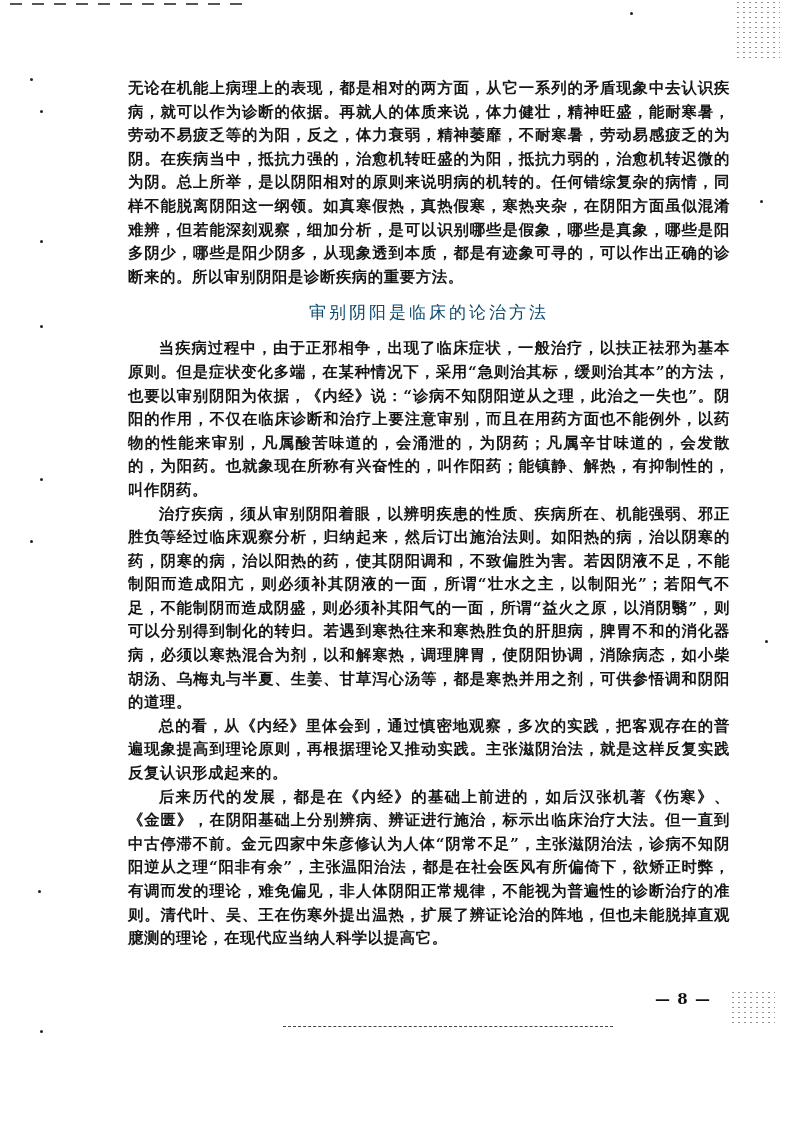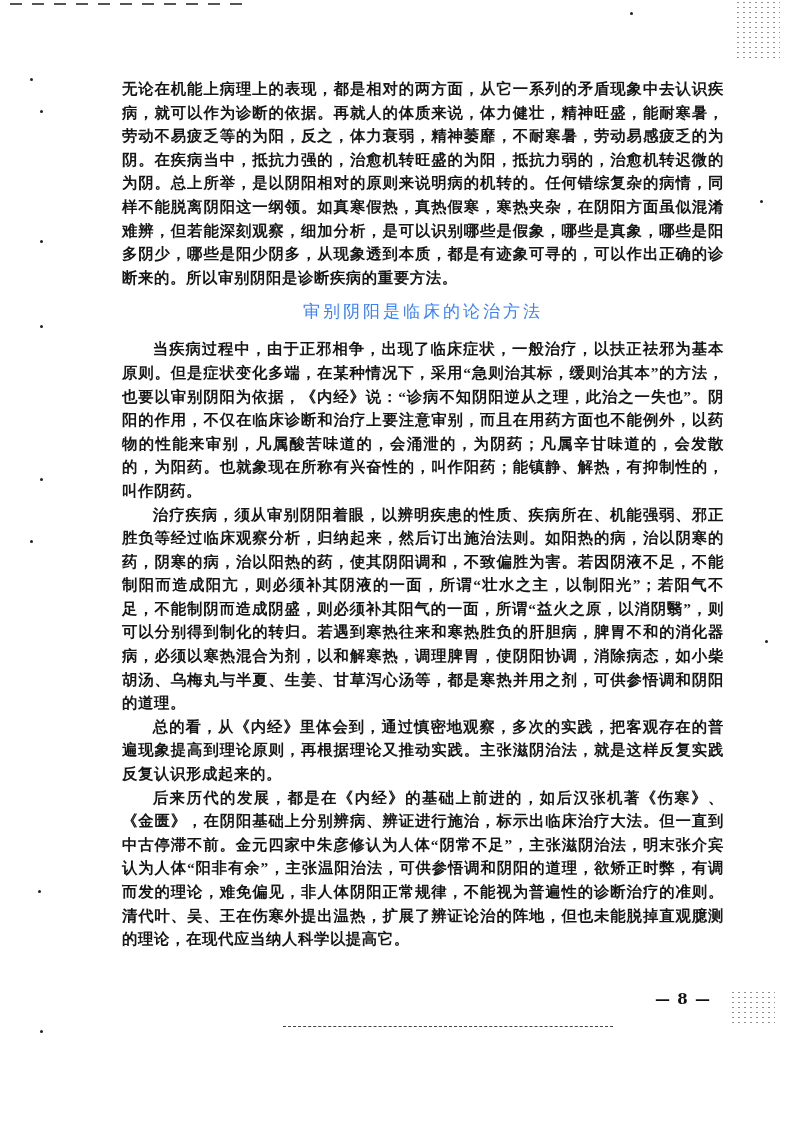--- a/index.html
+++ b/index.html
@@ -20,44 +20,43 @@
       gap: 10px;
     }
     .scan-dashes span {
       display: block;
       width: 12px;
       height: 2px;
       background: #555;
     }
     .page {
       position: absolute;
-      left: 122px;
+      left: 128px;
       top: 77px;
       width: 602px;
-      font-family: Liberation Serif, serif;
     }
     .para {
       margin: 0;
       font-size: 15.4px;
       line-height: 23.6px;
       text-align: justify;
       text-justify: inter-character;
       letter-spacing: 0.6px;
       font-weight: bold;
       color: #161616;
     }
     .para.indent { text-indent: 2em; }
     .heading {
       margin: 8px 0 10px 0;
       text-align: center;
       font-size: 17px;
       line-height: 30px;
       letter-spacing: 3px;
       font-weight: normal;
-      color: #3b82f6;
+      color: #0c4a6e;
     }
     .page-number {
       position: absolute;
       left: 655px;
       top: 990px;
       font-size: 15px;
       font-weight: bold;
       letter-spacing: 1px;
       color: #111;
     }
@@ -116,17 +115,17 @@
 <div class="speck" style="left:630px; top:12px;"></div>
 
 <div class="page">
   <p class="para">无论在机能上病理上的表现，都是相对的两方面，从它一系列的矛盾现象中去认识疾病，就可以作为诊断的依据。再就人的体质来说，体力健壮，精神旺盛，能耐寒暑，劳动不易疲乏等的为阳，反之，体力衰弱，精神萎靡，不耐寒暑，劳动易感疲乏的为阴。在疾病当中，抵抗力强的，治愈机转旺盛的为阳，抵抗力弱的，治愈机转迟微的为阴。总上所举，是以阴阳相对的原则来说明病的机转的。任何错综复杂的病情，同样不能脱离阴阳这一纲领。如真寒假热，真热假寒，寒热夹杂，在阴阳方面虽似混淆难辨，但若能深刻观察，细加分析，是可以识别哪些是假象，哪些是真象，哪些是阳多阴少，哪些是阳少阴多，从现象透到本质，都是有迹象可寻的，可以作出正确的诊断来的。所以审别阴阳是诊断疾病的重要方法。</p>
 
   <h2 class="heading">审别阴阳是临床的论治方法</h2>
 
   <p class="para indent">当疾病过程中，由于正邪相争，出现了临床症状，一般治疗，以扶正祛邪为基本原则。但是症状变化多端，在某种情况下，采用“急则治其标，缓则治其本”的方法，也要以审别阴阳为依据，《内经》说：“诊病不知阴阳逆从之理，此治之一失也”。阴阳的作用，不仅在临床诊断和治疗上要注意审别，而且在用药方面也不能例外，以药物的性能来审别，凡属酸苦味道的，会涌泄的，为阴药；凡属辛甘味道的，会发散的，为阳药。也就象现在所称有兴奋性的，叫作阳药；能镇静、解热，有抑制性的，叫作阴药。</p>
   <p class="para indent">治疗疾病，须从审别阴阳着眼，以辨明疾患的性质、疾病所在、机能强弱、邪正胜负等经过临床观察分析，归纳起来，然后订出施治法则。如阳热的病，治以阴寒的药，阴寒的病，治以阳热的药，使其阴阳调和，不致偏胜为害。若因阴液不足，不能制阳而造成阳亢，则必须补其阴液的一面，所谓“壮水之主，以制阳光”；若阳气不足，不能制阴而造成阴盛，则必须补其阳气的一面，所谓“益火之原，以消阴翳”，则可以分别得到制化的转归。若遇到寒热往来和寒热胜负的肝胆病，脾胃不和的消化器病，必须以寒热混合为剂，以和解寒热，调理脾胃，使阴阳协调，消除病态，如小柴胡汤、乌梅丸与半夏、生姜、甘草泻心汤等，都是寒热并用之剂，可供参悟调和阴阳的道理。</p>
   <p class="para indent">总的看，从《内经》里体会到，通过慎密地观察，多次的实践，把客观存在的普遍现象提高到理论原则，再根据理论又推动实践。主张滋阴治法，就是这样反复实践反复认识形成起来的。</p>
-  <p class="para indent">后来历代的发展，都是在《内经》的基础上前进的，如后汉张机著《伤寒》、《金匮》，在阴阳基础上分别辨病、辨证进行施治，标示出临床治疗大法。但一直到中古停滞不前。金元四家中朱彦修认为人体“阴常不足”，主张滋阴治法，明末张介宾认为人体“阳非有余”，主张温阳治法，可供参悟调和阴阳的道理，欲矫正时弊，有调而发的理论，难免偏见，非人体阴阳正常规律，不能视为普遍性的诊断治疗的准则。清代叶、吴、王在伤寒外提出温热，扩展了辨证论治的阵地，但也未能脱掉直观臆测的理论，在现代应当纳人科学以提高它。</p>
+  <p class="para indent">后来历代的发展，都是在《内经》的基础上前进的，如后汉张机著《伤寒》、《金匮》，在阴阳基础上分别辨病、辨证进行施治，标示出临床治疗大法。但一直到中古停滞不前。金元四家中朱彦修认为人体“阴常不足”，主张滋阴治法，诊病不知阴阳逆从之理“阳非有余”，主张温阳治法，都是在社会医风有所偏倚下，欲矫正时弊，有调而发的理论，难免偏见，非人体阴阳正常规律，不能视为普遍性的诊断治疗的准则。清代叶、吴、王在伤寒外提出温热，扩展了辨证论治的阵地，但也未能脱掉直观臆测的理论，在现代应当纳人科学以提高它。</p>
 </div>
 
 <div class="page-number">— 8 —</div>
 <div class="footer-rule"></div>
 
 </body></html>

